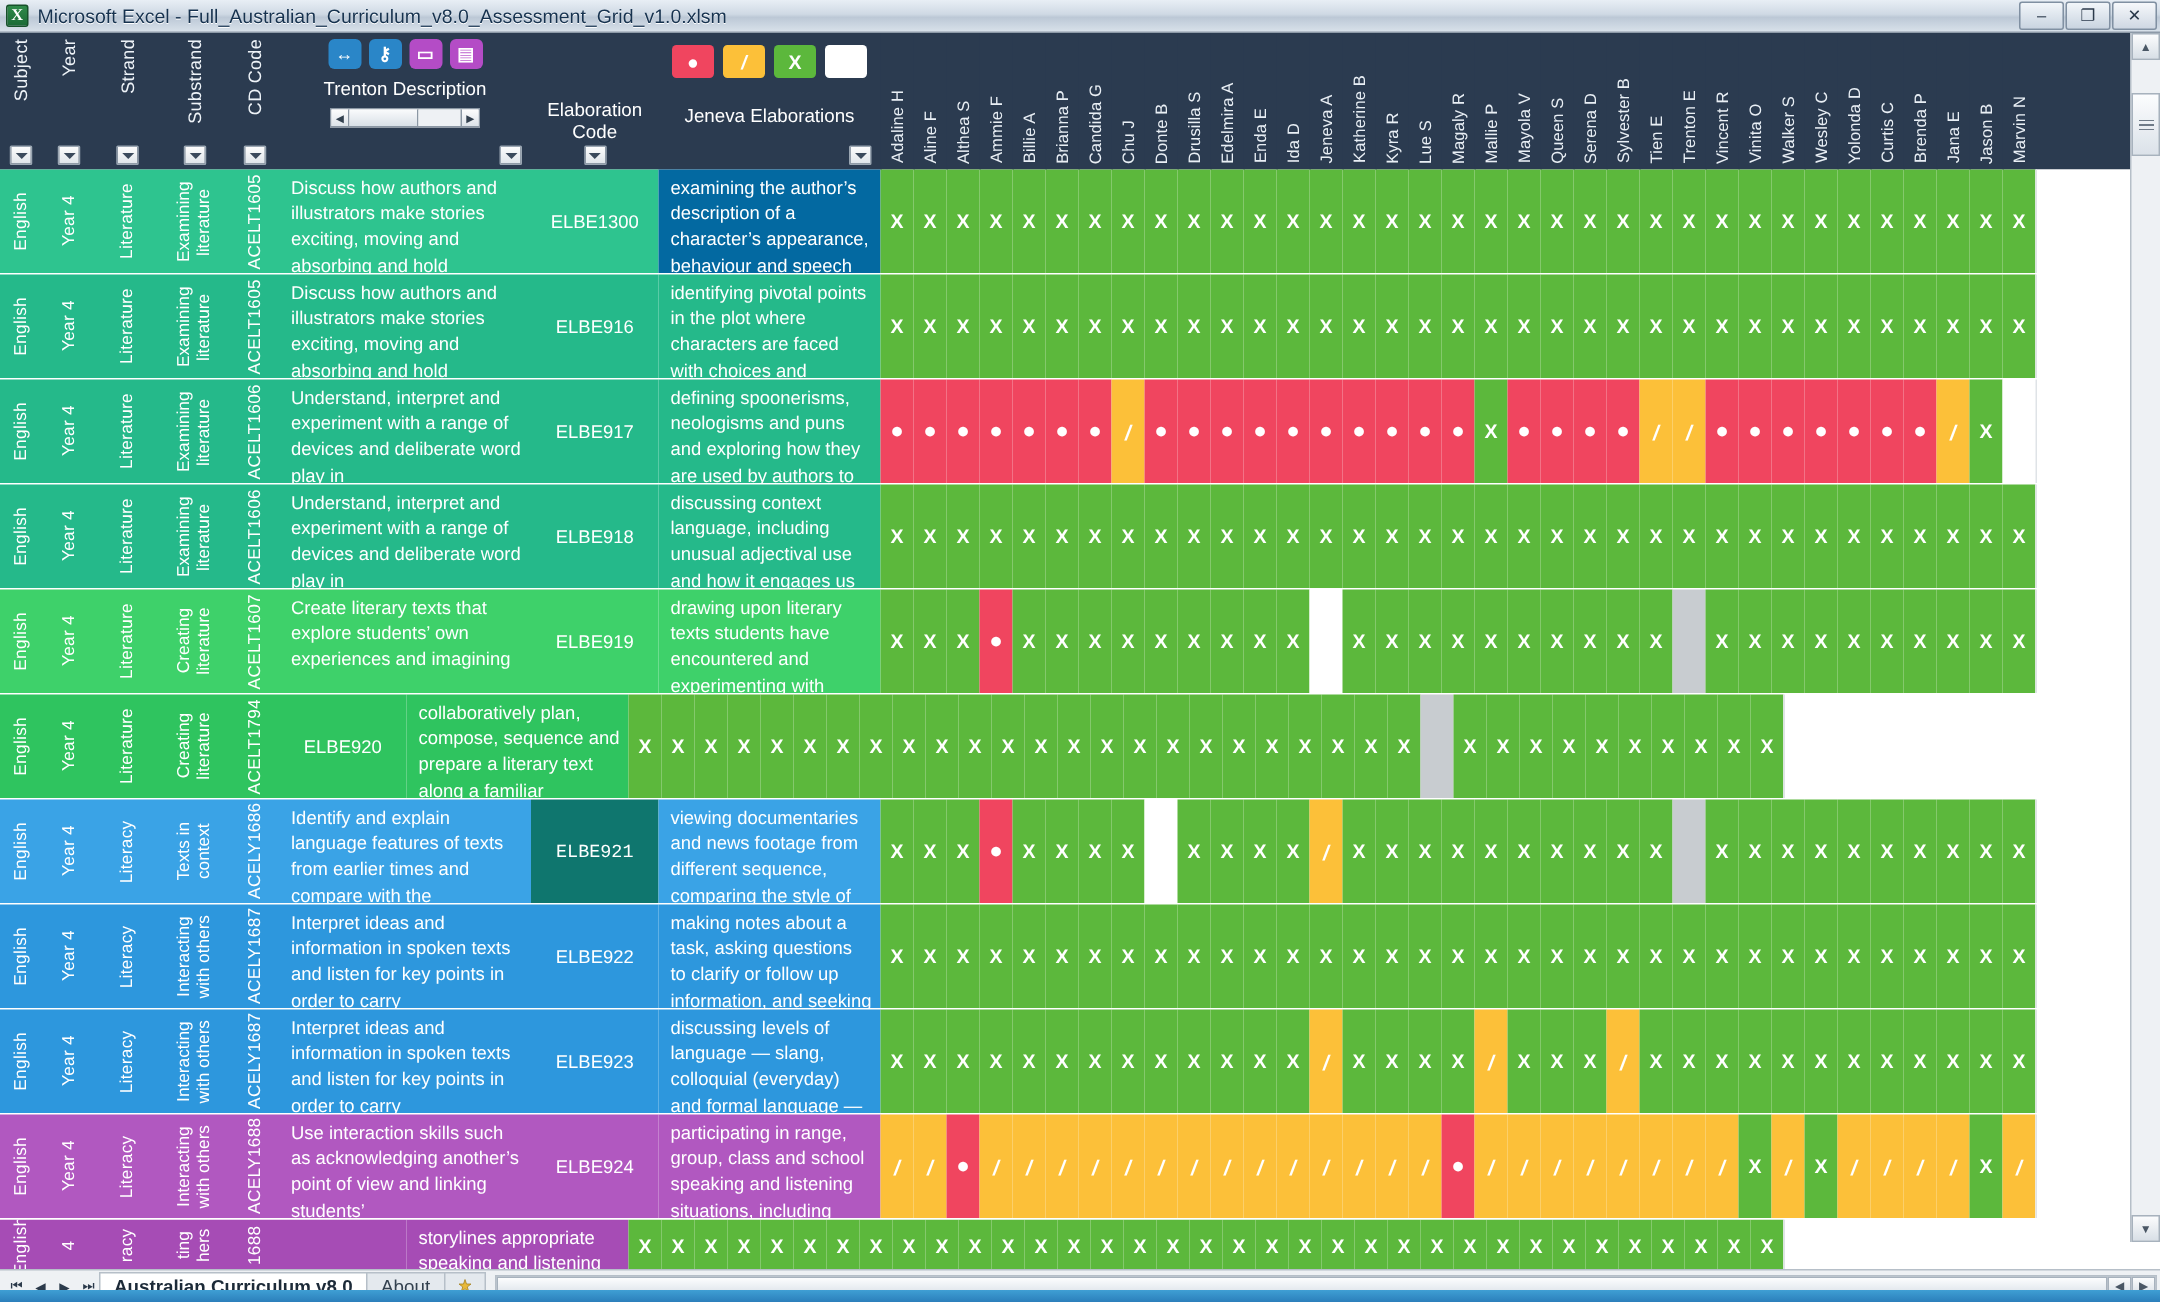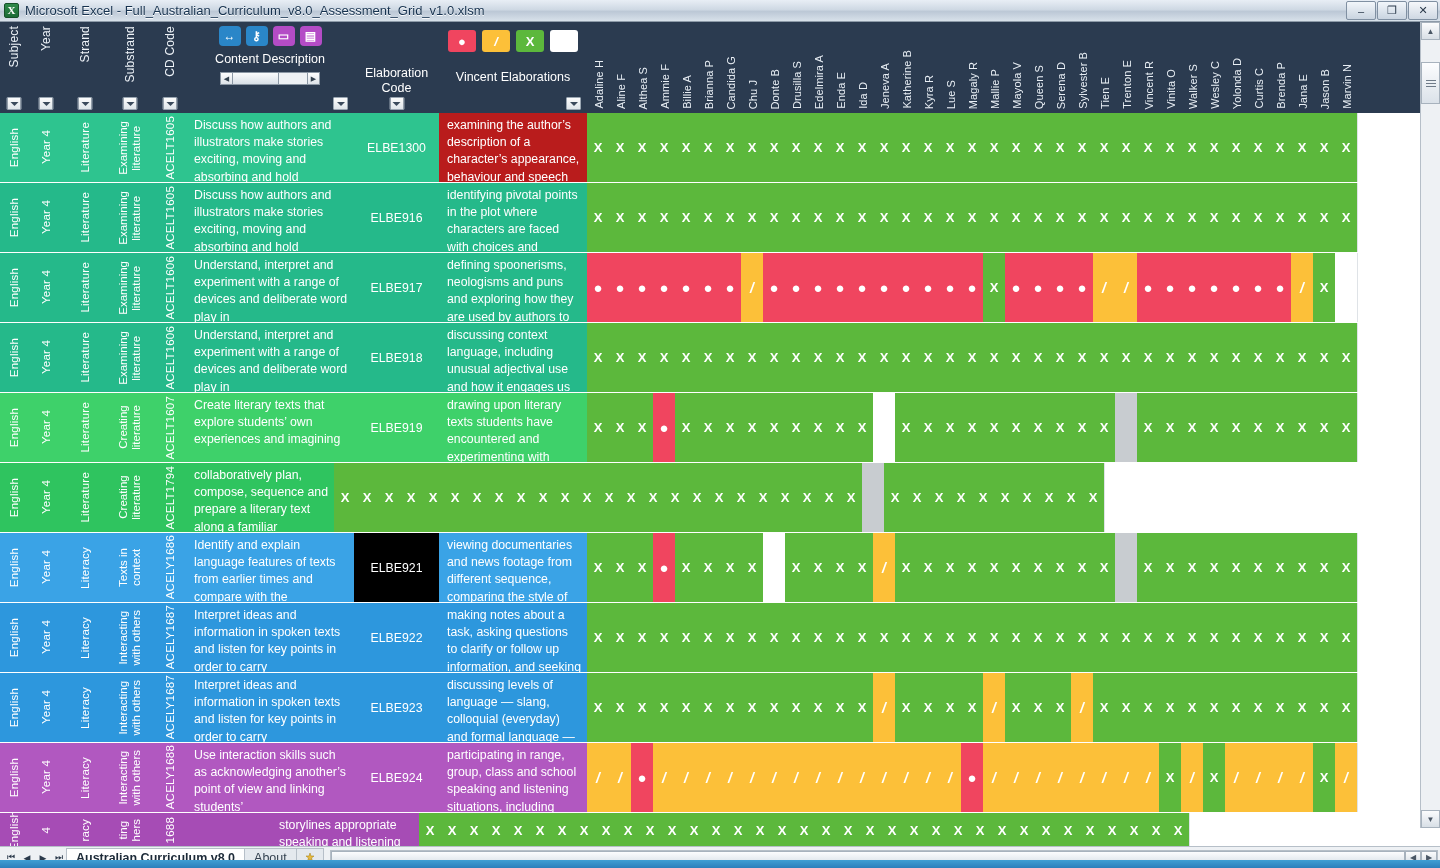--- a/index.html
+++ b/index.html
@@ -261,21 +261,21 @@
           <i></i>
         </div>
       </div>
       <div class="hdr-block" style="width: 168px;">
         <div class="icon-row">
           <div class="ticon" style="background: rgb(42, 134, 200);">↔</div>
           <div class="ticon" style="background: rgb(42, 134, 200);">⚷</div>
           <div class="ticon" style="background: rgb(180, 76, 198);">▭</div>
           <div class="ticon" style="background: rgb(180, 76, 198);">▤</div>
         </div>
-        <div class="blk-title">Content Description</div>
+        <div class="blk-title">Trenton Description</div>
         <div class="mini-scroll">
           <div class="ar">◀</div>
           <div class="thumb"></div>
           <div class="track"></div>
           <div class="ar r">▶</div>
         </div>
         <div class="fbtn" style="left: auto; right: 6px; transform: none;">
           <i></i>
         </div>
       </div>
@@ -285,21 +285,21 @@
           <i></i>
         </div>
       </div>
       <div class="hdr-block" style="width: 148px;">
         <div class="legend-row" style="margin-top: 4px;">
           <div class="lg" style="background: rgb(240, 69, 95);">●</div>
           <div class="lg" style="background: rgb(252, 192, 57); font-style: italic;">/</div>
           <div class="lg" style="background: rgb(92, 184, 60);">X</div>
           <div class="lg" style="background: rgb(255, 255, 255);"></div>
         </div>
-        <div class="blk-title" style="margin-top: 12px;">Vincent Elaborations</div>
+        <div class="blk-title" style="margin-top: 12px;">Jeneva Elaborations</div>
         <div class="fbtn" style="left: auto; right: 6px; transform: none;">
           <i></i>
         </div>
       </div>
       <div class="stu-head">
         <div class="lbl">Adaline H</div>
       </div>
       <div class="stu-head">
         <div class="lbl">Aline F</div>
       </div>
@@ -417,21 +417,21 @@
         </div>
         <div class="cellv" style="width: 48px; background: rgb(46, 196, 143);">
           <div class="vt2">Examining
 literature</div>
         </div>
         <div class="cellv" style="width: 32px; background: rgb(46, 196, 143);">
           <div class="vt">ACELT1605</div>
         </div>
         <div class="celltxt" style="width: 168px; background: rgb(46, 196, 143);">Discuss how authors and illustrators make stories exciting, moving and absorbing and hold</div>
         <div class="cellcode" style="width: 85px; background: rgb(46, 196, 143);">ELBE1300</div>
-        <div class="celltxt" style="width: 148px; background: #b91c1c;">examining the author’s description of a character’s appearance, behaviour and speech</div>
+        <div class="celltxt" style="width: 148px; background: #0369a1;">examining the author’s description of a character’s appearance, behaviour and speech</div>
         <div class="mark" style="background: rgb(92, 184, 60);">X</div>
         <div class="mark" style="background: rgb(92, 184, 60);">X</div>
         <div class="mark" style="background: rgb(92, 184, 60);">X</div>
         <div class="mark" style="background: rgb(92, 184, 60);">X</div>
         <div class="mark" style="background: rgb(92, 184, 60);">X</div>
         <div class="mark" style="background: rgb(92, 184, 60);">X</div>
         <div class="mark" style="background: rgb(92, 184, 60);">X</div>
         <div class="mark" style="background: rgb(92, 184, 60);">X</div>
         <div class="mark" style="background: rgb(92, 184, 60);">X</div>
         <div class="mark" style="background: rgb(92, 184, 60);">X</div>
@@ -700,20 +700,21 @@
         <div class="cellv" style="width: 42px; background: rgb(47, 196, 95);">
           <div class="vt">Literature</div>
         </div>
         <div class="cellv" style="width: 48px; background: rgb(47, 196, 95);">
           <div class="vt2">Creating
 literature</div>
         </div>
         <div class="cellv" style="width: 32px; background: rgb(47, 196, 95);">
           <div class="vt">ACELT1794</div>
         </div>
+        <div class="cellcode" style="width: 85px; background: rgb(47, 196, 95);">ELBE920</div>
         <div class="celltxt" style="width: 148px; background: rgb(47, 196, 95);">collaboratively plan, compose, sequence and prepare a literary text along a familiar</div>
         <div class="mark" style="background: rgb(92, 184, 60);">X</div>
         <div class="mark" style="background: rgb(92, 184, 60);">X</div>
         <div class="mark" style="background: rgb(92, 184, 60);">X</div>
         <div class="mark" style="background: rgb(92, 184, 60);">X</div>
         <div class="mark" style="background: rgb(92, 184, 60);">X</div>
         <div class="mark" style="background: rgb(92, 184, 60);">X</div>
         <div class="mark" style="background: rgb(92, 184, 60);">X</div>
         <div class="mark" style="background: rgb(92, 184, 60);">X</div>
         <div class="mark" style="background: rgb(92, 184, 60);">X</div>
@@ -756,21 +757,21 @@
           <div class="vt">Literacy</div>
         </div>
         <div class="cellv" style="width: 48px; background: rgb(58, 163, 230);">
           <div class="vt2">Texts in
 context</div>
         </div>
         <div class="cellv" style="width: 32px; background: rgb(58, 163, 230);">
           <div class="vt">ACELY1686</div>
         </div>
         <div class="celltxt" style="width: 168px; background: rgb(58, 163, 230);">Identify and explain language features of texts from earlier times and compare with the</div>
-        <div class="cellcode" style="width: 85px; background: #000000;">ELBE921</div>
+        <div class="cellcode" style="width: 85px; background: #0f766e; font-family: Liberation Mono, monospace;">ELBE921</div>
         <div class="celltxt" style="width: 148px; background: rgb(58, 163, 230);">viewing documentaries and news footage from different sequence, comparing the style of</div>
         <div class="mark" style="background: rgb(92, 184, 60);">X</div>
         <div class="mark" style="background: rgb(92, 184, 60);">X</div>
         <div class="mark" style="background: rgb(92, 184, 60);">X</div>
         <div class="mark dot" style="background: rgb(240, 69, 95);">●</div>
         <div class="mark" style="background: rgb(92, 184, 60);">X</div>
         <div class="mark" style="background: rgb(92, 184, 60);">X</div>
         <div class="mark" style="background: rgb(92, 184, 60);">X</div>
         <div class="mark" style="background: rgb(92, 184, 60);">X</div>
         <div class="mark" style="background: rgb(255, 255, 255);"></div>

